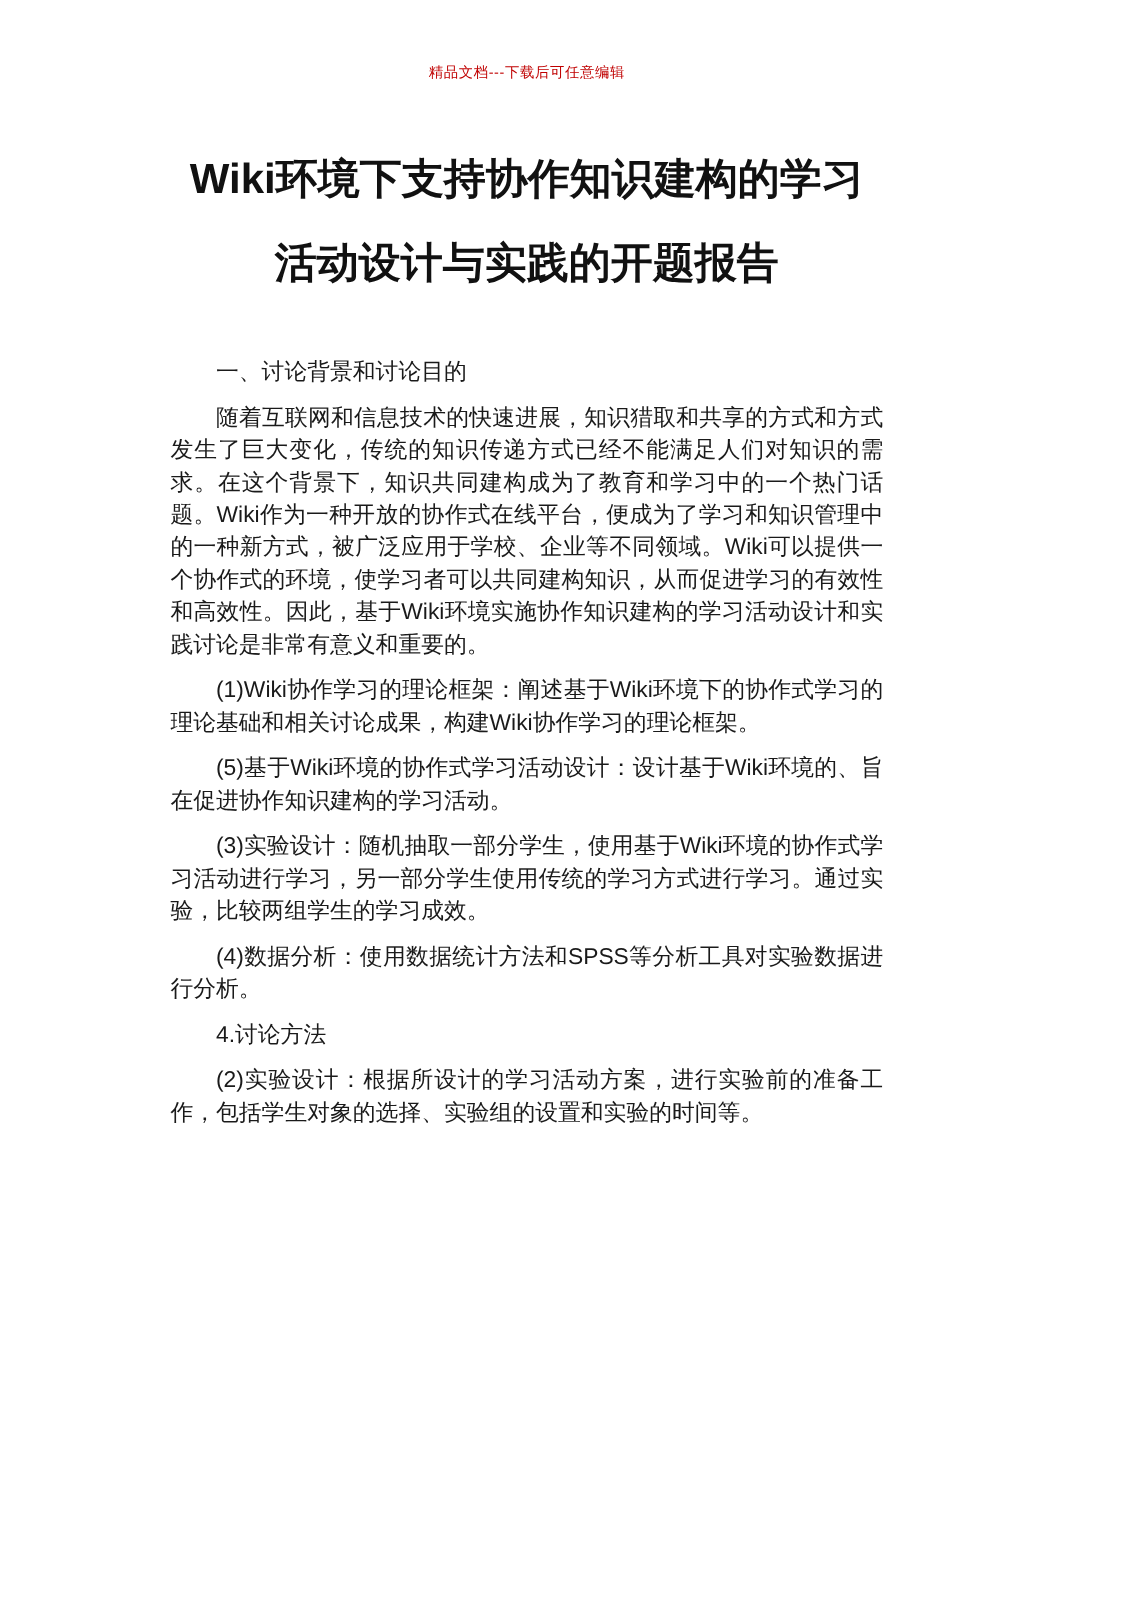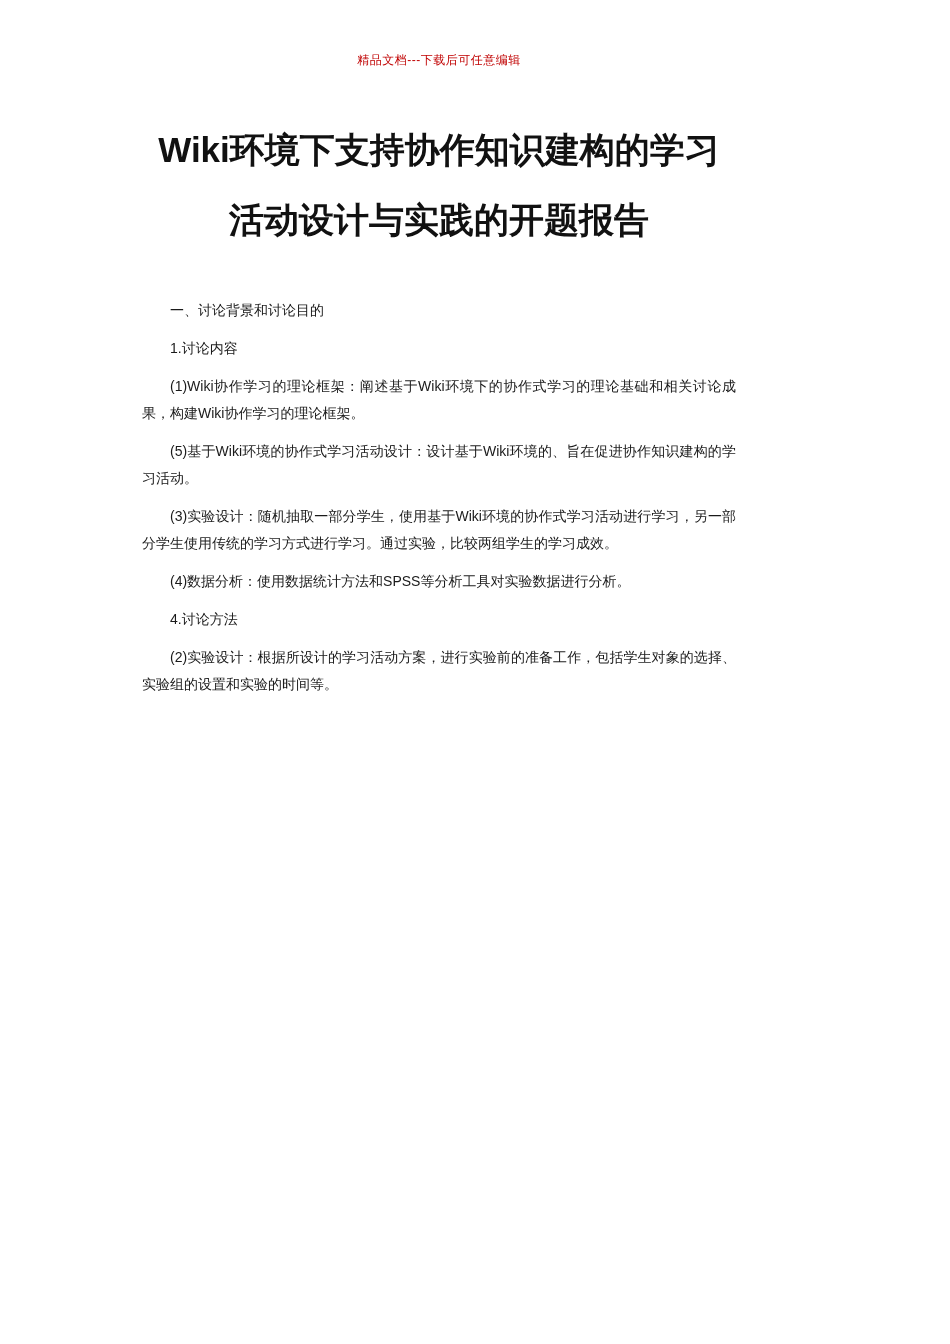--- a/index.html
+++ b/index.html
@@ -31,21 +31,21 @@
   .doc-title {
     font-size: 35px;
     font-weight: bold;
     text-align: center;
     line-height: 2.0;
     margin: 0 auto 42px auto;
     max-width: 660px;
     color: #111111;
   }
   .doc-body p {
-    font-size: 14px;
+    font-size: 19px;
     line-height: 27px;
     margin: 0 0 11px 0;
     text-indent: 2em;
     text-align: justify;
     word-break: break-all;
   }
   .doc-body p.section-heading {
     margin-top: 4px;
   }
 </style>
@@ -53,21 +53,21 @@
 <body>
 
 <div class="page">
 
   <div class="watermark">精品文档---下载后可任意编辑</div>
 
   <h1 class="doc-title">Wiki环境下支持协作知识建构的学习活动设计与实践的开题报告</h1>
 
   <div class="doc-body">
     <p class="section-heading">一、讨论背景和讨论目的</p>
-    <p class="section-heading">1.讨论内容</p>
+    <p>随着互联网和信息技术的快速进展，知识猎取和共享的方式和方式发生了巨大变化，传统的知识传递方式已经不能满足人们对知识的需求。在这个背景下，知识共同建构成为了教育和学习中的一个热门话题。Wiki作为一种开放的协作式在线平台，便成为了学习和知识管理中的一种新方式，被广泛应用于学校、企业等不同领域。Wiki可以提供一个协作式的环境，使学习者可以共同建构知识，从而促进学习的有效性和高效性。因此，基于Wiki环境实施协作知识建构的学习活动设计和实践讨论是非常有意义和重要的。</p>
     <p>(1)Wiki协作学习的理论框架：阐述基于Wiki环境下的协作式学习的理论基础和相关讨论成果，构建Wiki协作学习的理论框架。</p>
     <p>(5)基于Wiki环境的协作式学习活动设计：设计基于Wiki环境的、旨在促进协作知识建构的学习活动。</p>
     <p>(3)实验设计：随机抽取一部分学生，使用基于Wiki环境的协作式学习活动进行学习，另一部分学生使用传统的学习方式进行学习。通过实验，比较两组学生的学习成效。</p>
     <p>(4)数据分析：使用数据统计方法和SPSS等分析工具对实验数据进行分析。</p>
     <p class="section-heading">4.讨论方法</p>
     <p>(2)实验设计：根据所设计的学习活动方案，进行实验前的准备工作，包括学生对象的选择、实验组的设置和实验的时间等。</p>
   </div>
 
 </div>
 

